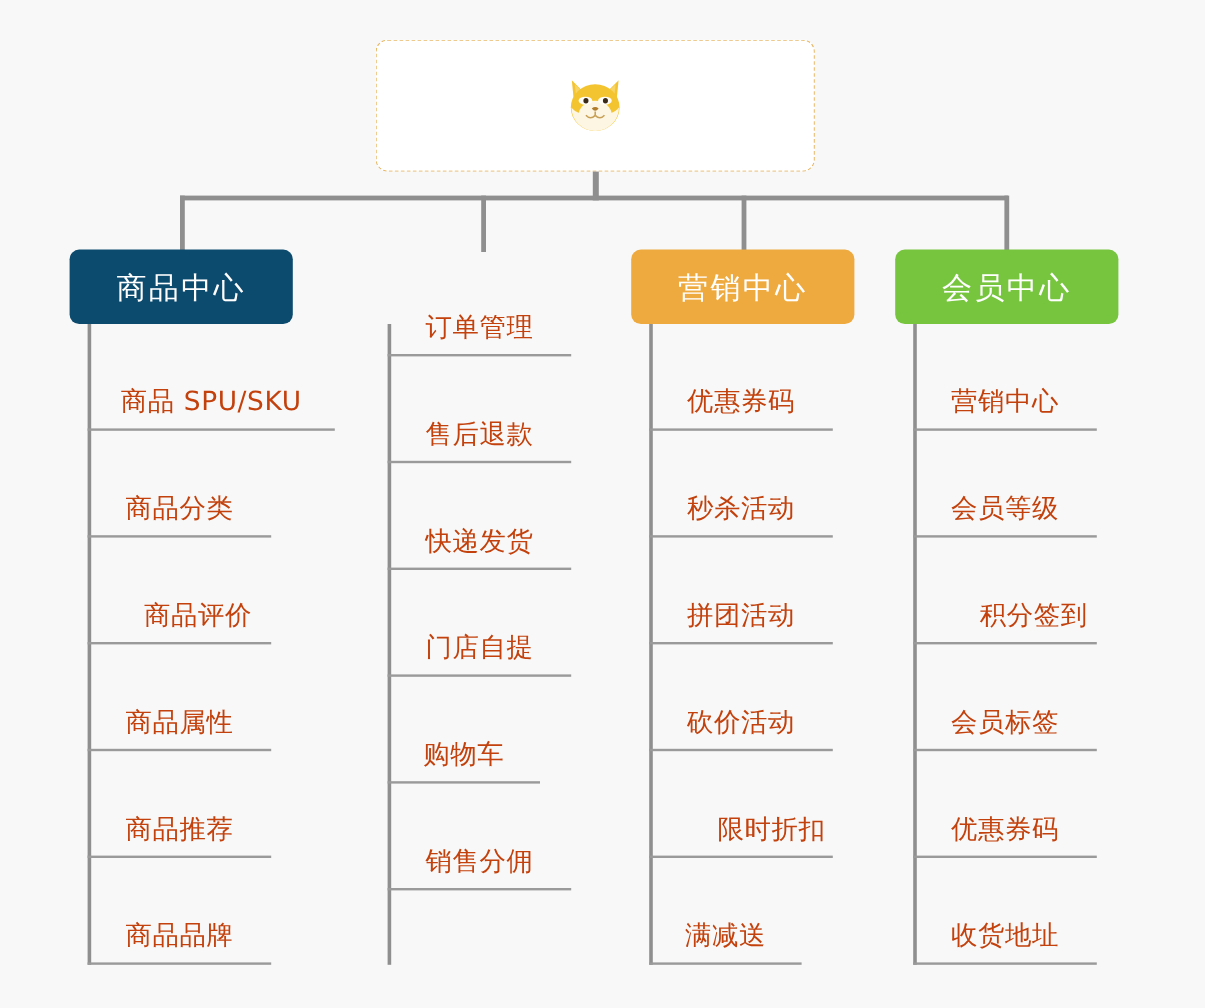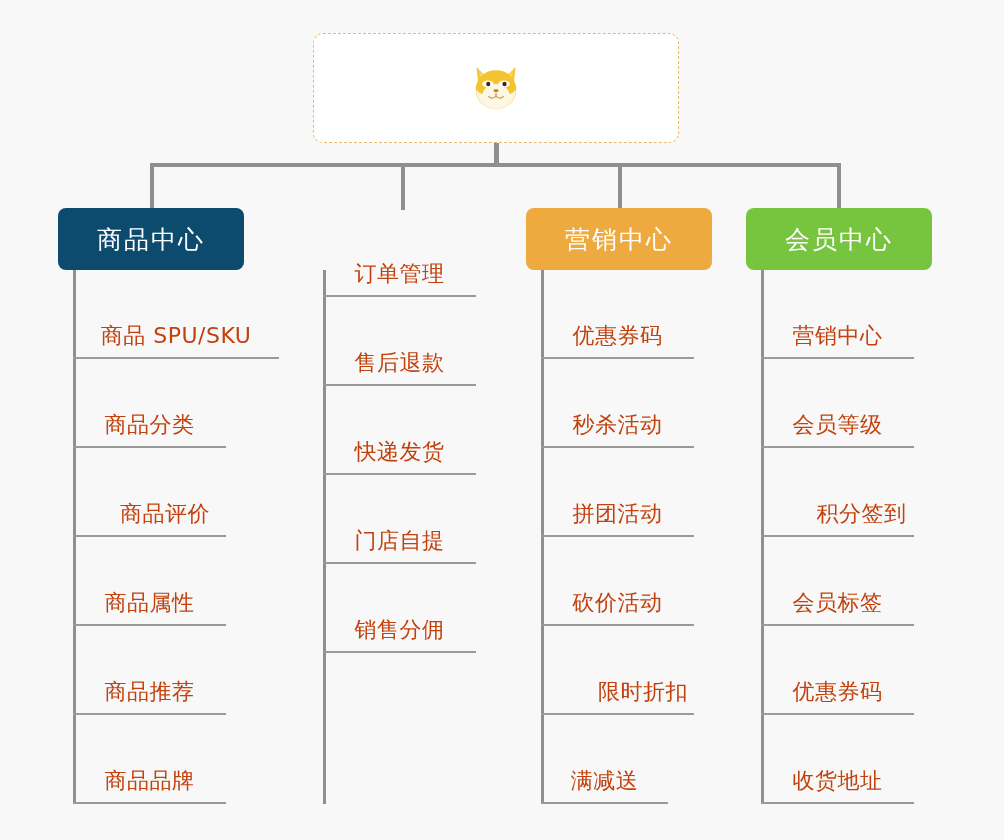--- a/index.html
+++ b/index.html
@@ -177,20 +177,23 @@
           </div>
           <div class="item" style="width: 153px;">
             <span class="item-label">售后退款</span>
           </div>
           <div class="item" style="width: 153px;">
             <span class="item-label">快递发货</span>
           </div>
           <div class="item" style="width: 153px;">
             <span class="item-label">门店自提</span>
           </div>
+          <div class="item" style="width: 127px;">
+            <span class="item-label">购物车</span>
+          </div>
           <div class="item" style="width: 153px;">
             <span class="item-label">销售分佣</span>
           </div>
         </div>
       </div>
       <div class="column" style="left: 526px; width: 186px;">
         <div class="cat-box" style="background: rgb(238, 170, 63); width: 186px;">
           <span>营销中心</span>
         </div>
         <div class="spine" style="height: 534px;"></div>

